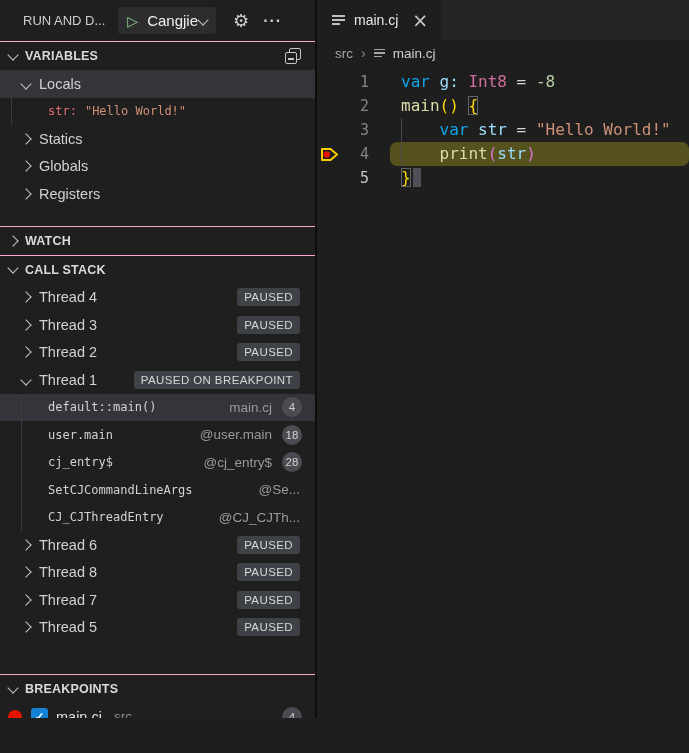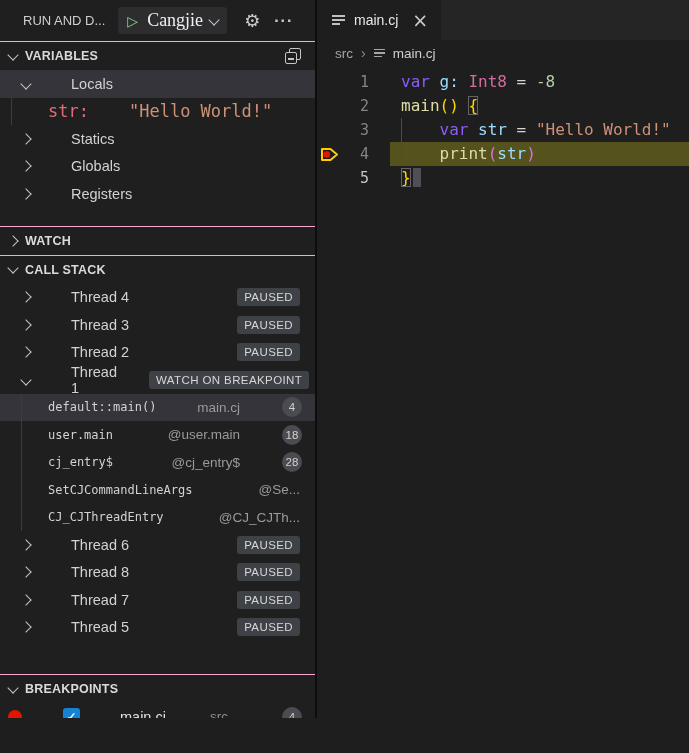--- a/index.html
+++ b/index.html
@@ -5,46 +5,46 @@
   html,body{margin:0;padding:0;background:#1e1e1e;}
   body{width:689px;height:753px;overflow:hidden;font-family:"Liberation Sans",sans-serif;color:#cccccc;-webkit-font-smoothing:antialiased;}
   .app{display:flex;width:689px;height:718px;}
 
   
   .sidebar{width:315px;flex:none;background:#1f1f1f;border-right:2px solid #0d0d0d;display:flex;flex-direction:column;overflow:hidden;}
   .sb-header{height:41px;flex:none;display:flex;align-items:center;padding-left:23px;}
   .sb-title{font-size:13px;color:#cfcfcf;white-space:nowrap;}
   .launch{height:27px;background:#2d2d2f;border-radius:3px;display:flex;align-items:center;padding:0 9px;margin-left:13px;cursor:pointer;}
   .play{color:#89d185;font-size:14px;line-height:1;}
-  .launch-label{font-size:18px;color:#f0f0f0;margin:0 7px 0 9px;font-family:Liberation Serif, serif;}
+  .launch-label{font-size:15px;color:#f0f0f0;margin:0 1px 0 9px;}
   .chev{width:7px;height:7px;border-right:1.4px solid #c5c5c5;border-bottom:1.4px solid #c5c5c5;display:inline-block;flex:none;}
   .chev.right{transform:rotate(-45deg);}
   .chev.down{transform:rotate(45deg);margin-top:-3px;}
   .launch .chev{margin-top:-2px;}
   .gear{font-size:18px;color:#cccccc;margin-left:17px;cursor:pointer;font-family:"DejaVu Sans",sans-serif;}
   .more{font-size:16px;font-weight:bold;letter-spacing:1px;margin-left:14px;cursor:pointer;color:#cccccc;}
 
   .section{border-top:1px solid #f9a8d4;}
   .sec-header{height:28px;display:flex;align-items:center;padding-left:9px;font-weight:bold;font-size:12.5px;color:#dadada;letter-spacing:.2px;cursor:pointer;}
   .sec-header .chev{margin-right:8px;}
   .sec-action{margin-left:auto;margin-right:14px;}
   
   .collapse-all{position:relative;width:16px;height:16px;display:inline-block;}
   .collapse-all::before{content:'';position:absolute;right:0;top:0;width:10px;height:10px;border:1.2px solid #c5c5c5;border-radius:2px;}
   .collapse-all::after{content:'';position:absolute;left:0;bottom:0;width:10px;height:10px;border:1.2px solid #c5c5c5;border-radius:2px;background:#1f1f1f;}
   .collapse-all .minus{position:absolute;left:3px;bottom:4.5px;width:6px;height:1.4px;background:#c5c5c5;z-index:2;}
 
-  .row{height:27.5px;display:flex;align-items:center;font-size:14.5px;color:#d2d2d2;position:relative;cursor:pointer;gap:32px;}
+  .row{height:27.5px;display:flex;align-items:center;font-size:14.5px;color:#d2d2d2;position:relative;cursor:pointer;}
   .row.selected{background:#34343a;}
   .row .chev{margin:0 9px 0 0;}
   .row.lvl1{padding-left:22px;}
   .row.lvl2{padding-left:48px;}
   .guide1::before{content:'';position:absolute;left:11px;top:0;bottom:0;border-left:1px solid #3c3c3c;}
   .guide2::before{content:'';position:absolute;left:21px;top:0;bottom:0;border-left:1px solid #3c3c3c;}
-  .mono{font-family:"DejaVu Sans Mono",monospace;font-size:17px;}
+  .mono{font-family:"DejaVu Sans Mono",monospace;font-size:12px;}
   .var-name{color:#e06c75;}
   .var-value{color:#ce9178;margin-left:8px;}
   .state-badge{margin-left:auto;margin-right:15px;background:#3e4247;color:#d6d6d6;font-size:11.5px;padding:3px 7px;border-radius:3px;letter-spacing:.4px;white-space:nowrap;}
   .count-badge{margin-left:10px;margin-right:13px;background:#4b4b52;color:#d2d2d2;width:20px;height:20px;border-radius:50%;font-size:11.5px;display:flex;align-items:center;justify-content:center;flex:none;}
   .frame-name{font-family:"DejaVu Sans Mono",monospace;font-size:12px;white-space:pre;}
   .frame-loc{margin-left:auto;color:#9a9a9a;font-size:13.5px;padding-left:8px;white-space:nowrap;}
   .frame-loc.no-badge{margin-right:15px;}
   .bp-section{margin-top:33px;}
   .watch-section{margin-top:18px;}
   .bp-dot{width:14px;height:14px;border-radius:50%;background:#e51400;margin:0 9px 0 8px;flex:none;}
@@ -67,23 +67,23 @@
   .breadcrumb .file-icon i{height:1.4px;background:#a5a5a5;}
   .crumb-file{color:#cfcfcf;}
 
   .code{flex:1;padding-top:4px;font-family:"DejaVu Sans Mono",monospace;font-size:16px;}
   .code-line{display:flex;height:24px;line-height:24px;}
   .gutter{width:73px;flex:none;display:flex;align-items:center;}
   .glyph{width:27px;flex:none;padding-left:3px;display:flex;align-items:center;}
   .lnum{width:22px;flex:none;text-align:right;color:#858585;font-size:15px;}
   .lnum.active{color:#c6c6c6;}
   .lcontent{flex:1;position:relative;padding-left:11px;white-space:pre;}
-  .code-line.hl .lcontent{background:#55521e;}
+  .code-line.hl .lcontent{background:#55521e;border-radius:7px;}
   .lcontent.iguide::before{content:'';position:absolute;left:11px;top:0;bottom:0;border-left:1px solid #4a4a4a;}
-  .tk-kw{color:#8b5cf6;} .tk-fn{color:#dcdcaa;} .tk-vr{color:#9cdcfe;}
+  .tk-kw{color:#0ea5e9;} .tk-fn{color:#dcdcaa;} .tk-vr{color:#9cdcfe;}
   .tk-op{color:#d4d4d4;} .tk-ty{color:#d16d9e;} .tk-num{color:#b5cea8;}
   .tk-str{color:#ce9178;} .tk-b1{color:#ffd700;} .tk-b2{color:#da70d6;} .tk-pl{color:#d4d4d4;}
   .boxed{outline:1px solid #646464;outline-offset:-1px;}
   .cursor-block{display:inline-block;width:8px;height:19px;background:#4f4f55;vertical-align:-4px;margin-left:2px;}
 </style>
 </head>
 <body>
 
 <div class="app">
 
@@ -154,21 +154,21 @@
             <span class="state-badge">PAUSED</span>
           </div>
           <div class="row lvl1">
             <span class="chev right"></span>
             <span class="">Thread 2</span>
             <span class="state-badge">PAUSED</span>
           </div>
           <div class="row lvl1">
             <span class="chev down"></span>
             <span class="">Thread 1</span>
-            <span class="state-badge">WATCH ON BREAKPOINT</span>
+            <span class="state-badge">PAUSED ON BREAKPOINT</span>
           </div>
         </div>
       <div id="frames">
           <div class="row lvl2 guide2 selected">
             <span class="frame-name">default::main()</span>
             <span class="frame-loc">main.cj</span>
             <span class="count-badge">4</span>
           </div>
           <div class="row lvl2 guide2">
             <span class="frame-name">user.main</span>

